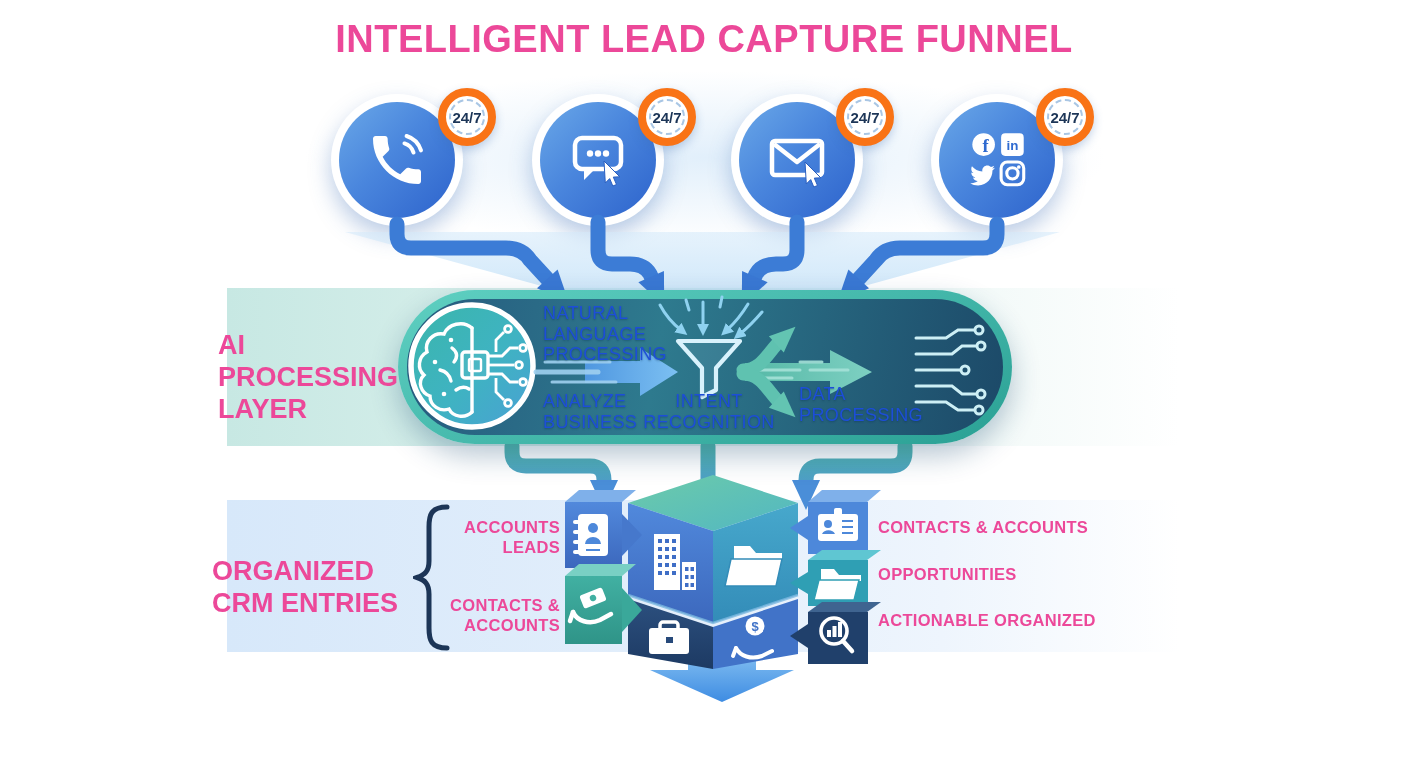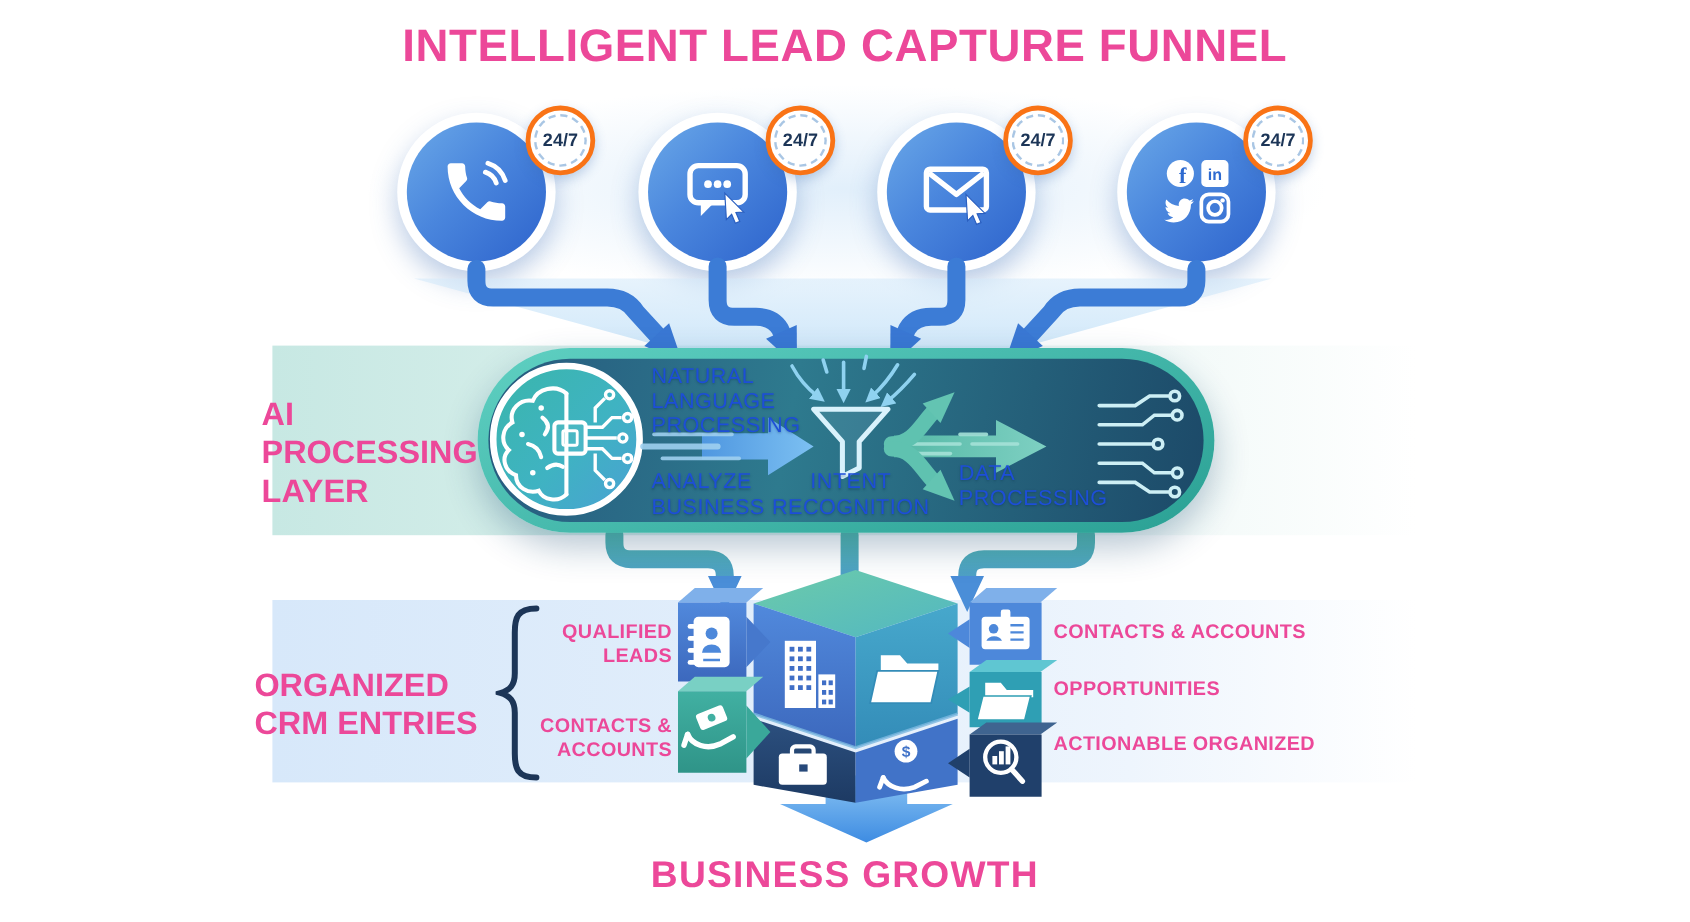--- a/index.html
+++ b/index.html
@@ -10,21 +10,21 @@
   .wlbl{color:#1d4ed8;font-weight:normal;font-size:18px;letter-spacing:.4px;line-height:1.14;
         text-shadow:0 1px 2px rgba(0,40,70,.35);}
   #title{top:18px;left:0;width:100%;text-align:center;font-size:38px;letter-spacing:.5px;}
   #footer-label{top:711px;left:0;width:100%;text-align:center;font-size:31px;letter-spacing:1px;}
 
   .channel-wrap{width:132px;height:132px;top:94px;border-radius:50%;background:#ffffff;
                 box-shadow:0 10px 22px rgba(60,110,180,.35);display:flex;align-items:center;justify-content:center;}
   .channel-inner{width:116px;height:116px;border-radius:50%;
                  background:linear-gradient(135deg,#6aa8e8 0%,#4a86dd 45%,#2d63cc 100%);
                  display:flex;align-items:center;justify-content:center;}
-  .badge{width:58px;height:58px;top:88px;border-radius:50%;background:#ffffff;border:4px solid #f97316;
+  .badge{width:58px;height:58px;top:88px;border-radius:50%;background:#ffffff;border:8px solid #f97316;
          box-sizing:border-box;display:flex;align-items:center;justify-content:center;z-index:6;
          box-shadow:0 4px 10px rgba(60,110,180,.3);}
   .badge::after{content:"";position:absolute;inset:3px;border:2px dashed #a9c6e4;border-radius:50%;}
   .badge span{font-size:15px;font-weight:bold;color:#1c3557;position:relative;z-index:1;}
 
   #band-ai{left:227px;top:288px;width:953px;height:158px;
            background:linear-gradient(90deg,#c7e8e3 0%,#daf0ec 35%,#ecf7f5 68%,rgba(252,254,254,0) 100%);z-index:1;}
   #band-crm{left:227px;top:500px;width:953px;height:152px;
            background:linear-gradient(90deg,#d7e8fa 0%,#e2eefb 45%,#eef5fd 75%,rgba(255,255,255,0) 100%);z-index:1;}
   #top-glow{top:70px;left:300px;width:810px;height:175px;
@@ -259,21 +259,21 @@
   <div class="abs wlbl pill-text" style="left:543px;top:391px;width:100px">ANALYZE BUSINESS</div>
   <div class="abs wlbl pill-text" style="left:640px;top:391px;width:138px;text-align:center">INTENT RECOGNITION</div>
   <div class="abs wlbl pill-text" style="left:799px;top:384px;width:140px">DATA PROCESSING</div>
 
   <div id="crm-label" class="abs navy">ORGANIZED CRM ENTRIES</div>
 
   <svg class="abs layer5" style="left:413px;top:504px" width="40" height="150" viewBox="0 0 40 150">
     <path d="M34 3 C18 3 16 11 16 23 L16 57 C16 67 12 71 4 73.5 C12 76 16 80 16 90 L16 124 C16 136 18 144 34 144" stroke="#1c3557" stroke-width="5" fill="none" stroke-linecap="round"></path>
   </svg>
 
-  <div class="abs navy side-lbl" style="left:448px;top:517px;width:112px;text-align:right">QUALIFIED LEADS</div>
+  <div class="abs navy side-lbl" style="left:448px;top:517px;width:112px;text-align:right">ACCOUNTS LEADS</div>
   <div class="abs navy side-lbl" style="left:433px;top:595px;width:127px;text-align:right">CONTACTS &amp; ACCOUNTS</div>
 
   <div class="abs navy side-lbl" style="left:878px;top:517px;width:290px">CONTACTS &amp; ACCOUNTS</div>
   <div class="abs navy side-lbl" style="left:878px;top:564px;width:290px">OPPORTUNITIES</div>
   <div class="abs navy side-lbl" style="left:878px;top:610px;width:290px">ACTIONABLE ORGANIZED</div>
 
   <svg class="abs" style="left:548px;top:464px;z-index:3" width="334" height="212" viewBox="0 0 334 212">
     <defs>
       <linearGradient id="topGrad" x1="0" y1="0" x2="1" y2="1">
         <stop offset="0" stop-color="#6ccbaa"></stop>
@@ -414,15 +414,14 @@
   <svg class="abs layer2" style="left:636px;top:646px" width="172" height="60" viewBox="0 0 172 60">
     <defs>
       <linearGradient id="botGrad" x1="0" y1="0" x2="0" y2="1">
         <stop offset="0" stop-color="#8cc6f4"></stop>
           <stop offset="1" stop-color="#3e8ce2"></stop>
       </linearGradient>
     </defs>
     <polygon points="52,0 120,0 120,24 158,24 86,56 14,24 52,24" fill="url(#botGrad)"></polygon>
   </svg>
 
-  <div id="footer-label" class="abs navy">BUSINESS GROWTH</div>
 
 </div>
 
 </body></html>

